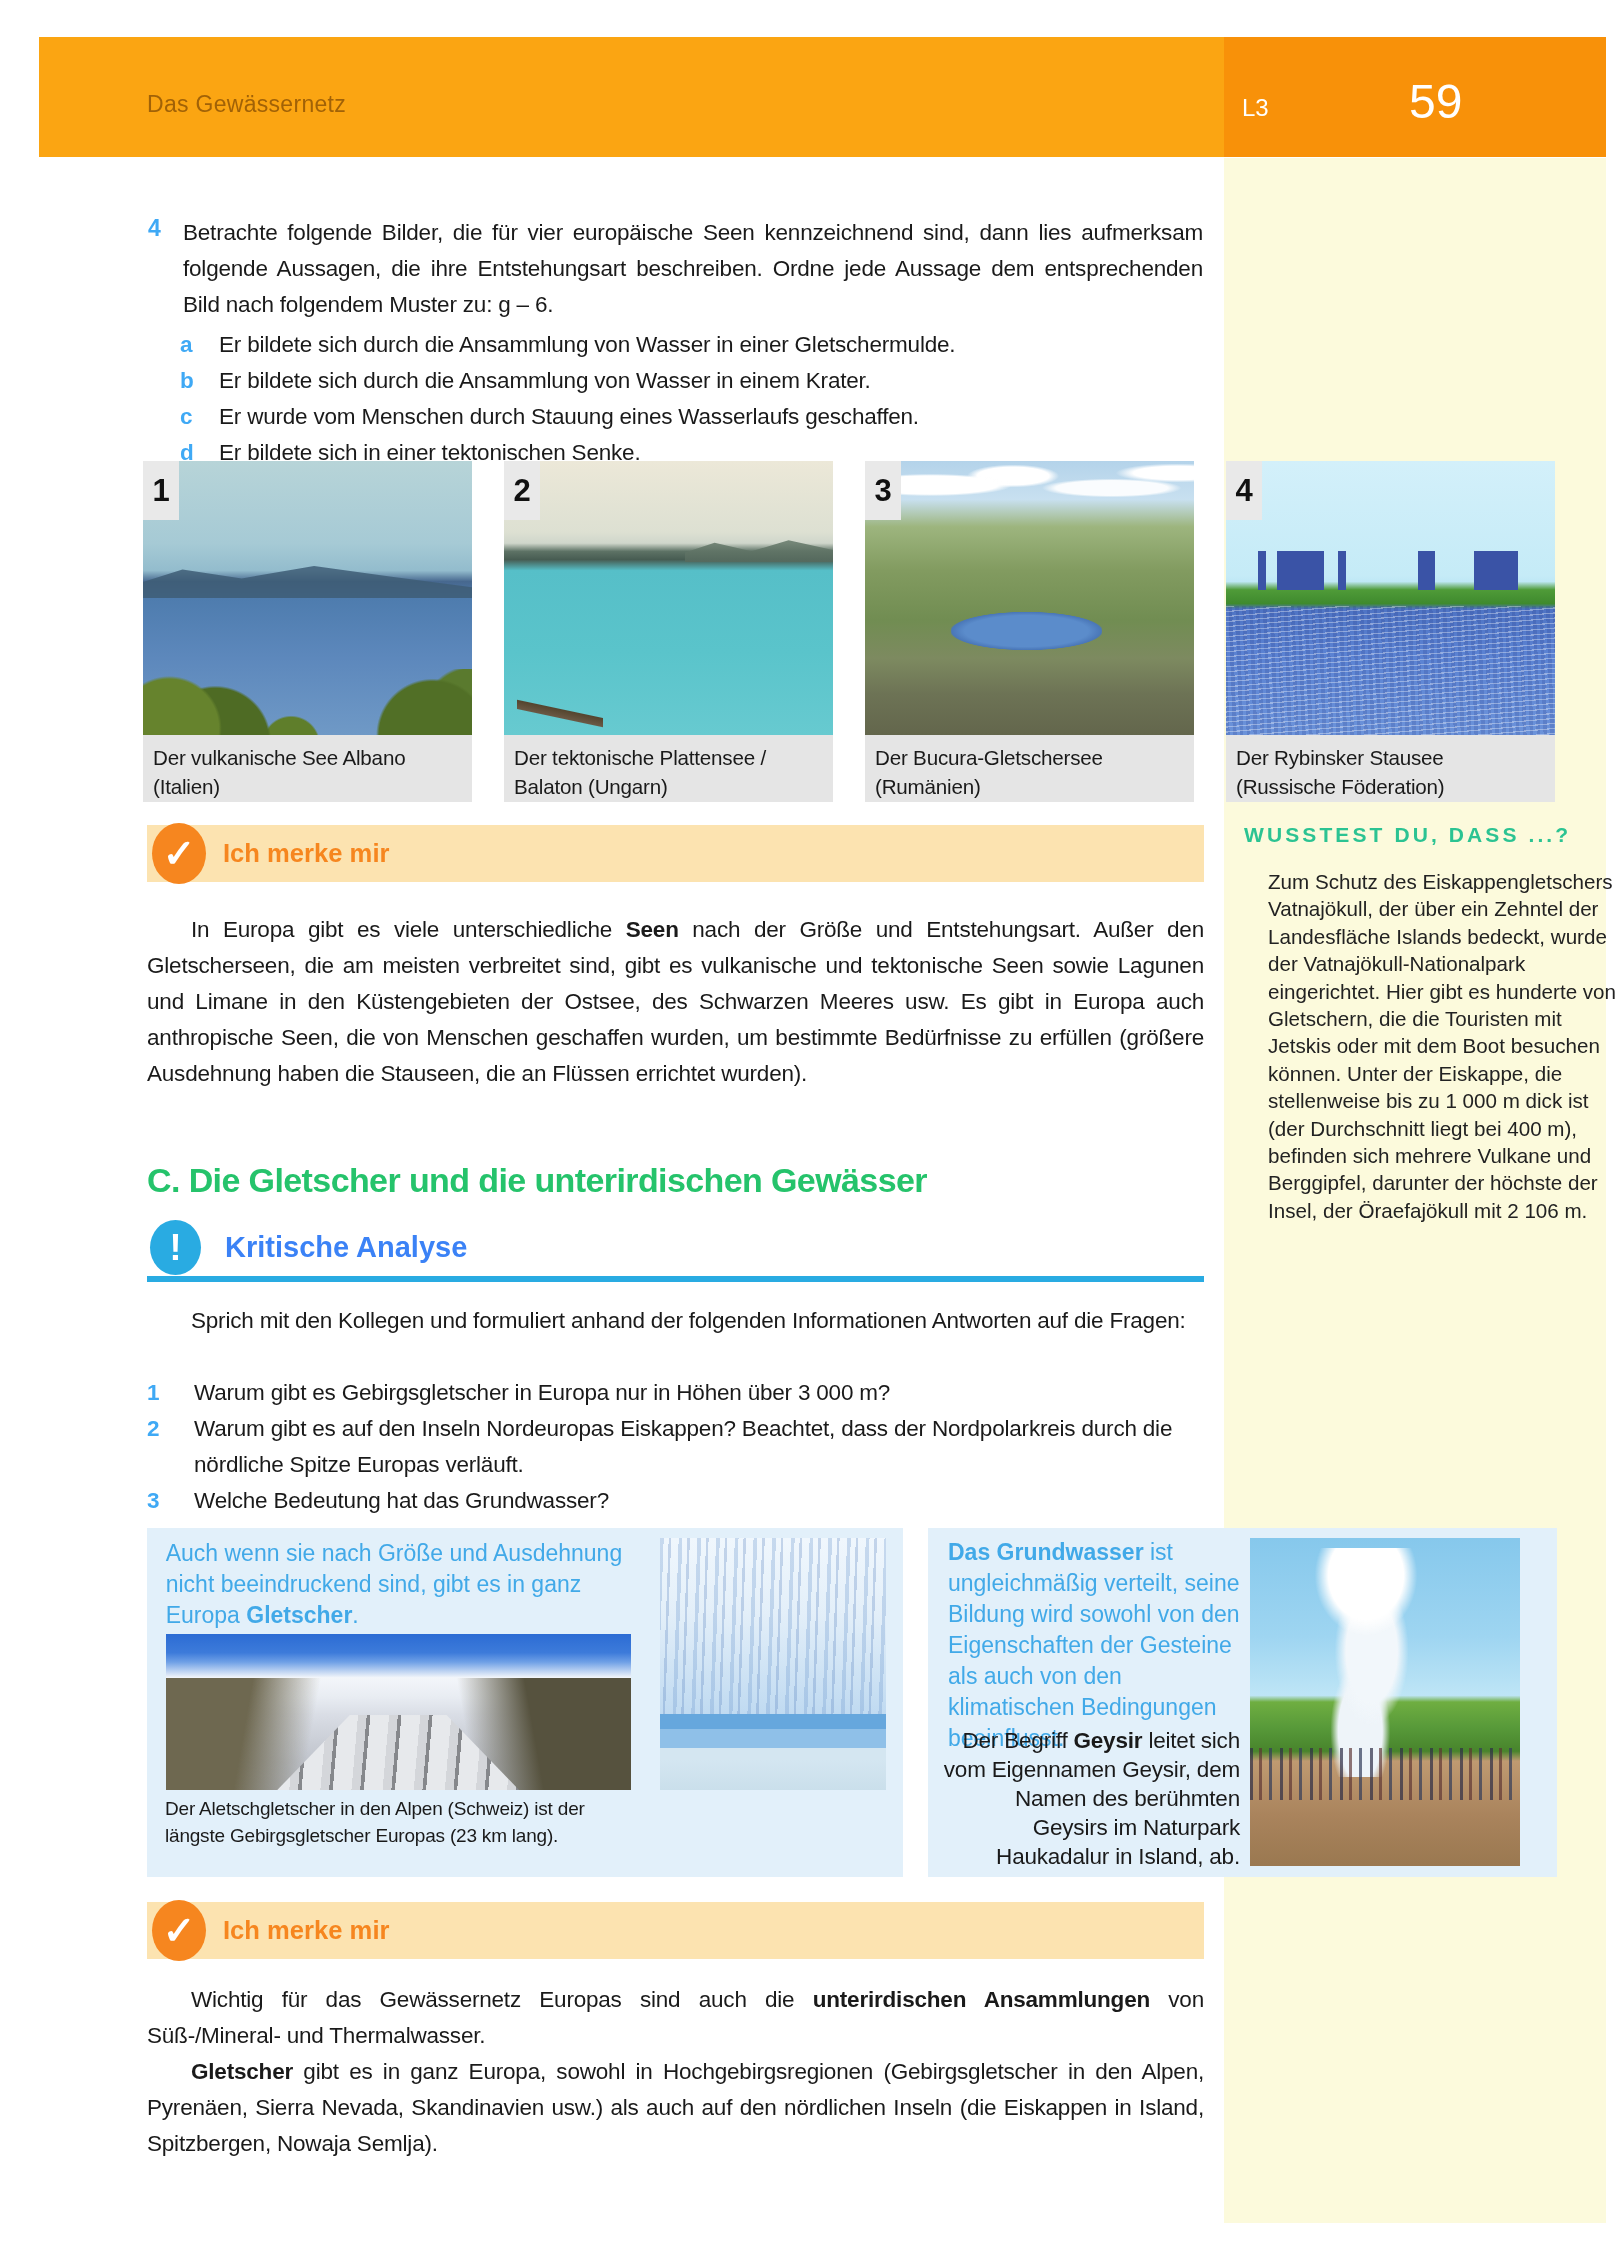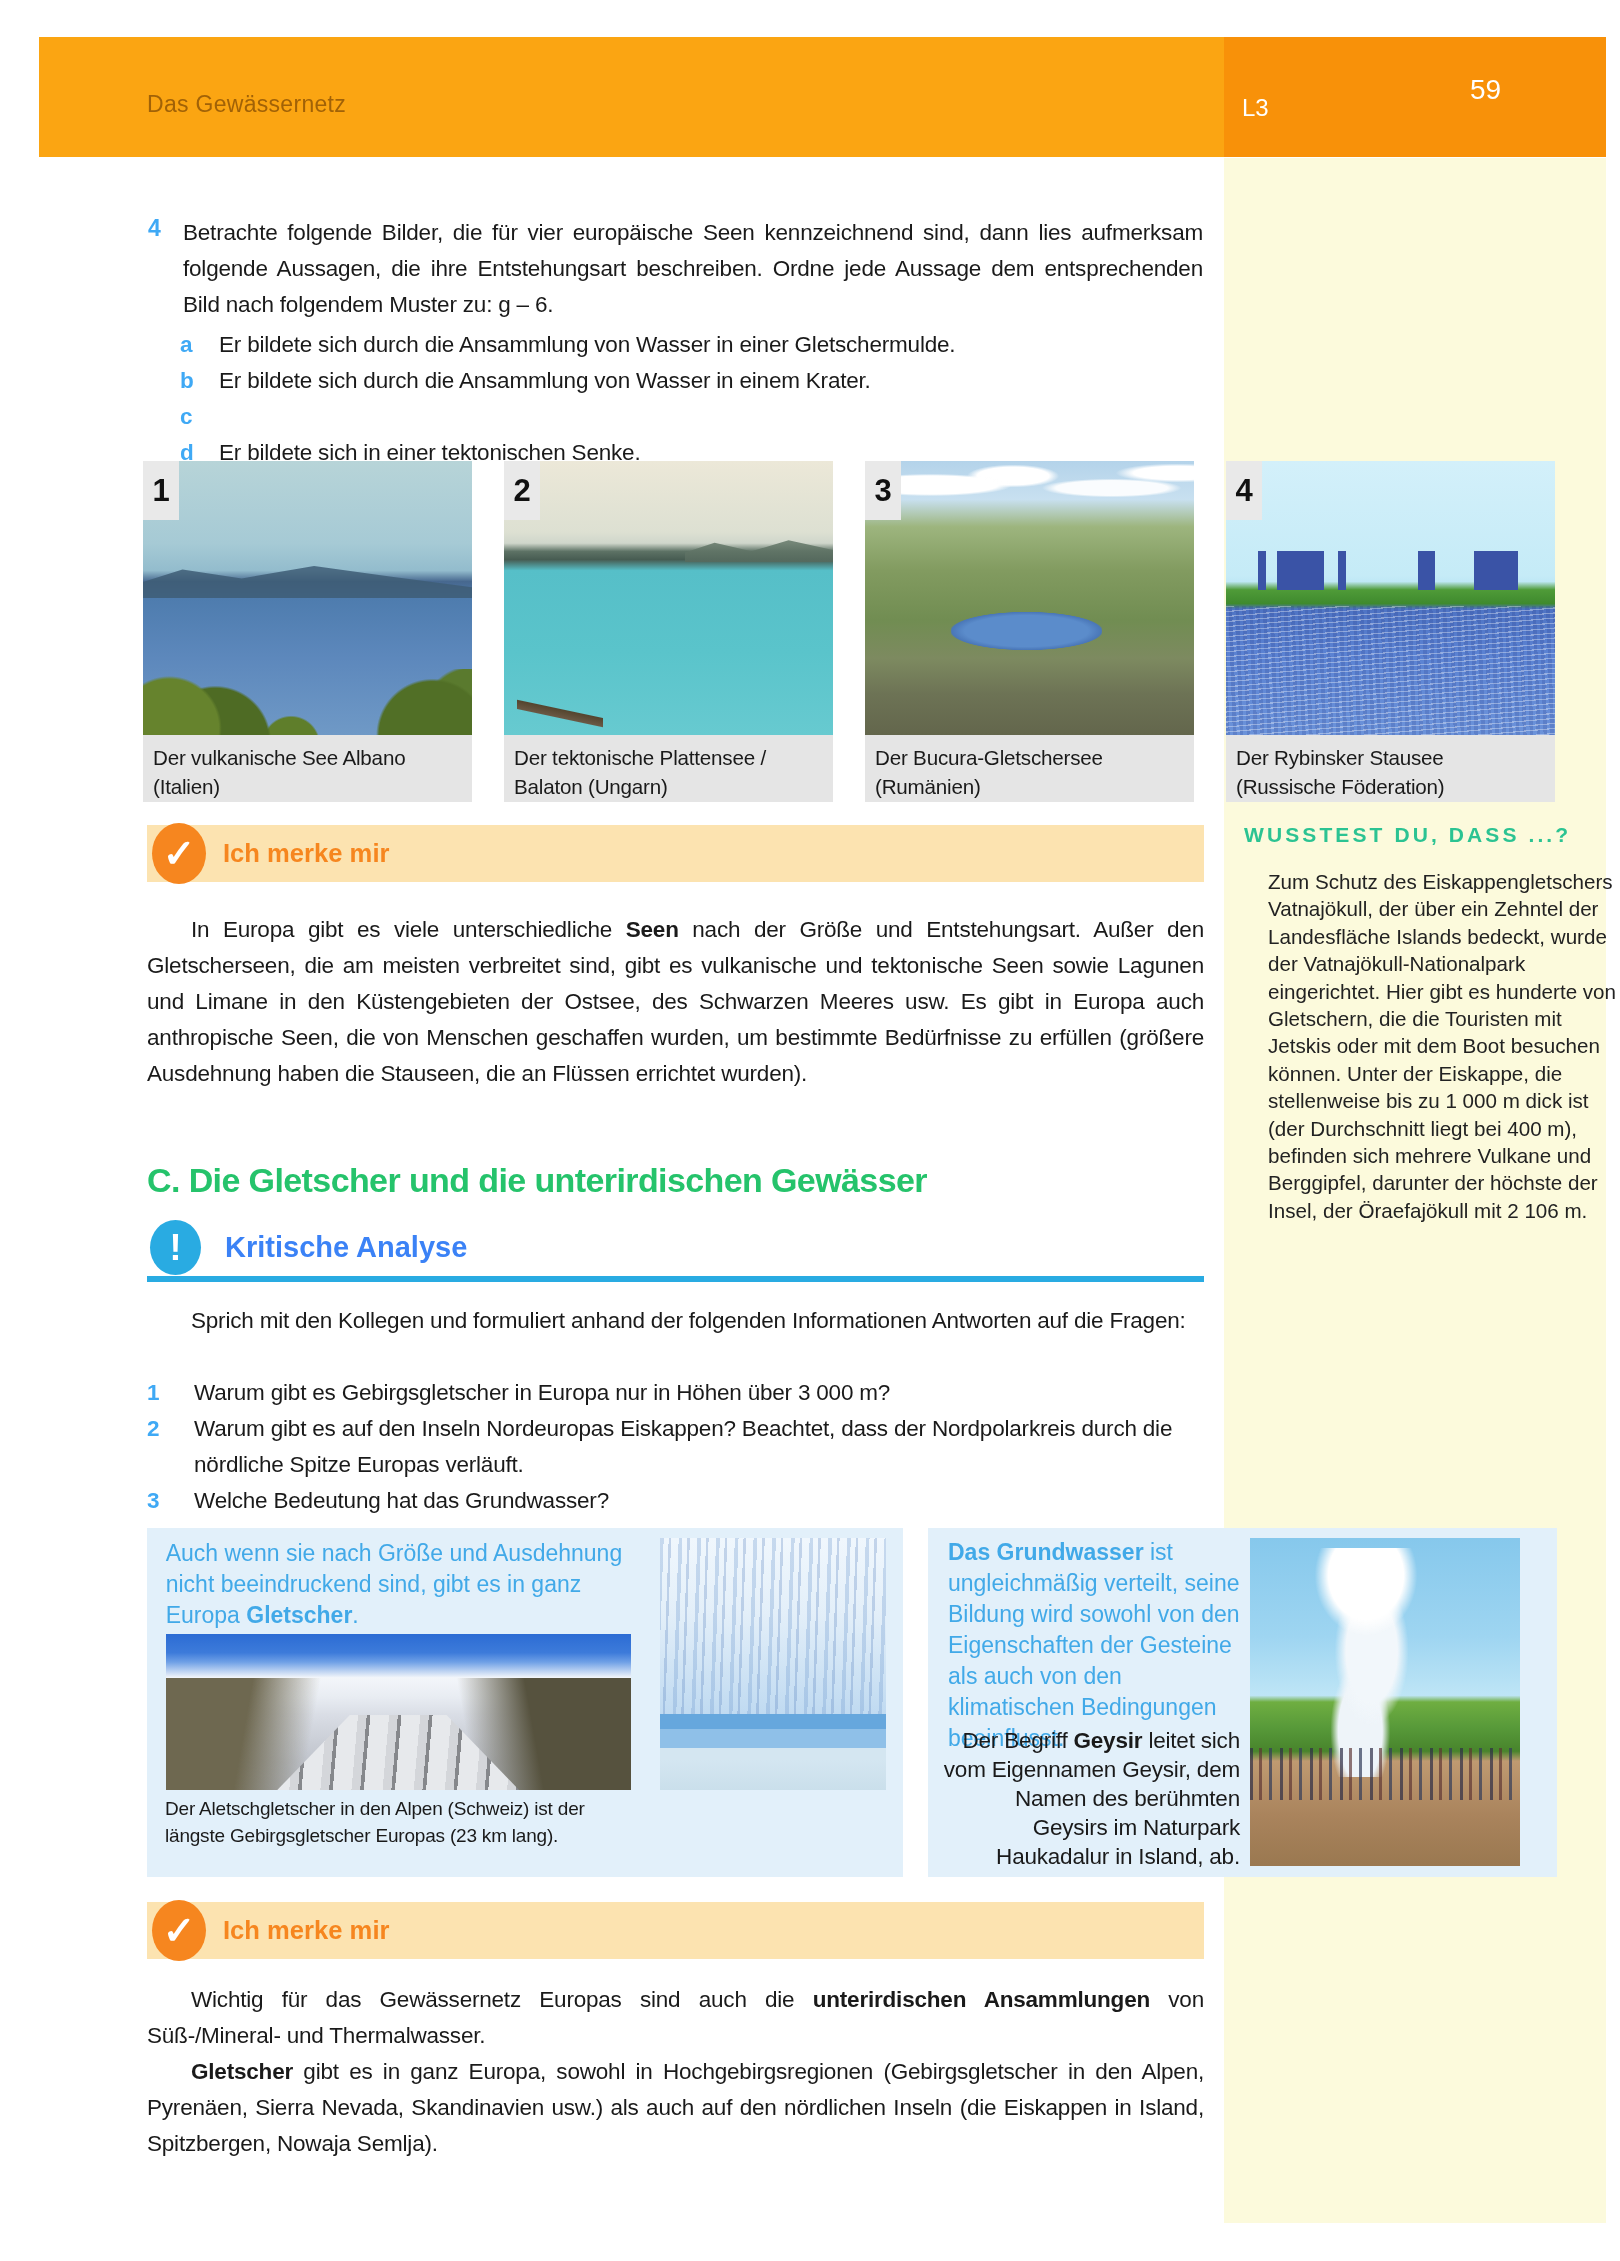--- a/index.html
+++ b/index.html
@@ -7,21 +7,21 @@
         font-family:"Liberation Sans",sans-serif;color:#1a1a1a;overflow:hidden;}
   .abs{position:absolute;}
   .rb{font-weight:700;}
   .ri{}
 
   
   #header-left{left:39px;top:37px;width:1185px;height:120px;background:#FBA512;}
   #header-right{left:1224px;top:37px;width:382px;height:120px;background:#F89109;}
   #header-title{left:147px;top:91px;font-size:23px;color:#a16207;letter-spacing:0.3px;}
   #lesson-badge{left:1242px;top:94px;font-size:24px;color:#ffffff;}
-  #page-number{left:1409px;top:74px;width:153px;text-align:center;font-size:28px;color:#ffffff;}
+  #page-number{left:1409px;top:74px;width:153px;text-align:left;font-size:48px;color:#ffffff;}
 
   
   #sidebar{left:1224px;top:158px;width:382px;height:2065px;background:#FCFADC;}
   #sidebar-heading{left:1244px;top:823px;width:349px;font-size:21px;font-weight:700;
                    color:#2BC392;letter-spacing:3.1px;}
   #sidebar-text{left:1244px;top:868px;width:348px;font-size:20.6px;line-height:27.4px;color:#222;margin-left:24px;}
 
   
   .accent{color:#3FA9F5;font-weight:700;}
   #ex4-number{left:148px;top:215px;font-size:23px;}
@@ -165,20 +165,21 @@
       <div class="ex-item idx-1">
     <span class="ex-letter accent">a</span>
     <span class="ex-text">Er bildete sich durch die Ansammlung von Wasser in einer Gletschermulde.</span>
   </div>
       <div class="ex-item idx-2">
     <span class="ex-letter accent">b</span>
     <span class="ex-text">Er bildete sich durch die Ansammlung von Wasser in einem Krater.</span>
   </div>
       <div class="ex-item idx-3">
     <span class="ex-letter accent">c</span>
+    <span class="ex-text">Er wurde vom Menschen durch Stauung eines Wasserlaufs geschaffen.</span>
   </div>
       <div class="ex-item idx-4">
     <span class="ex-letter accent">d</span>
     <span class="ex-text">Er bildete sich in einer tektonischen Senke.</span>
   </div>
     </div>
 
   <div id="lake-gallery" class="abs">
       <figure class="lake-card idx-1">
     <div class="photo">

